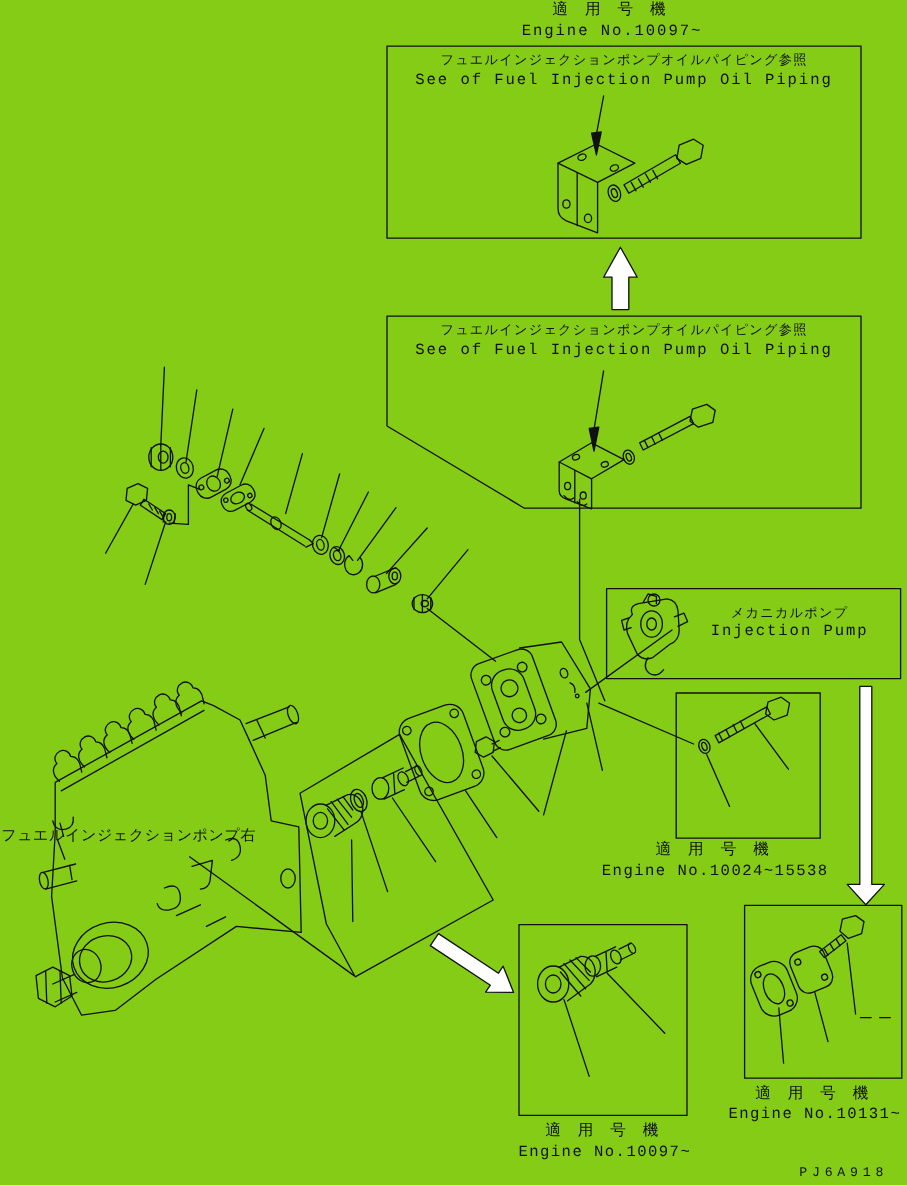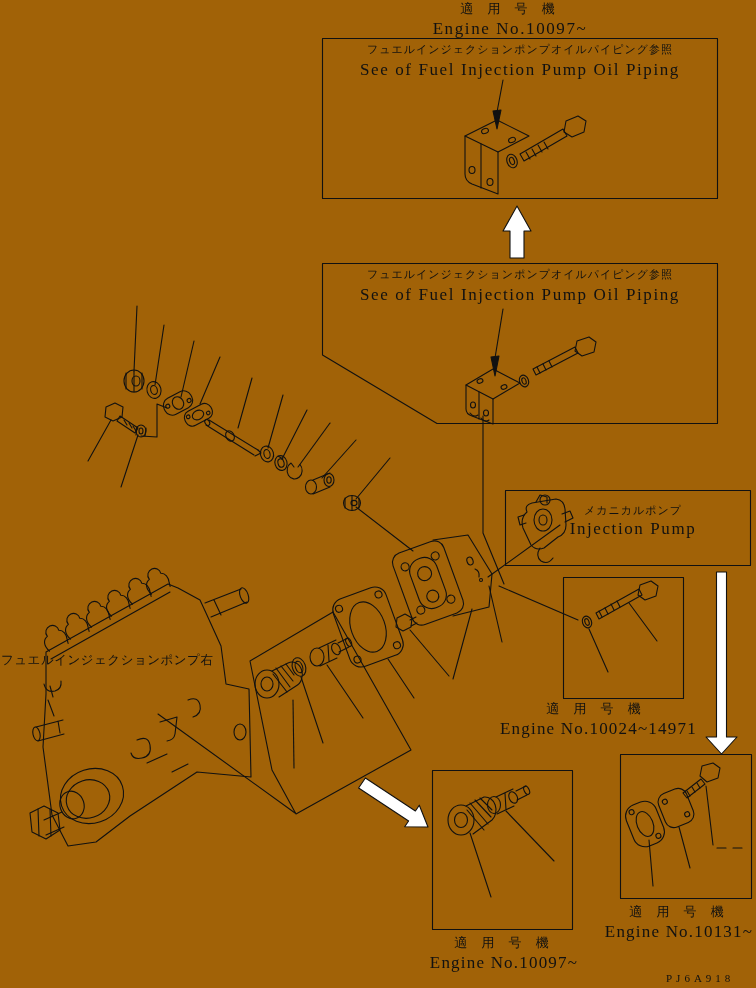--- a/index.html
+++ b/index.html
@@ -1,24 +1,24 @@
 <!DOCTYPE html>
 <html><head>
 <meta charset="utf-8">
 <style>
   html,body{margin:0;padding:0;background:#fff;}
-  .page{position:relative;width:756px;height:988px;background:#a16207;overflow:hidden;color:#111;}
+  .page{position:relative;width:756px;height:988px;background:#84cc16;overflow:hidden;color:#111;}
   .page svg{position:absolute;left:0;top:0;}
   .lbl{position:absolute;white-space:nowrap;line-height:1.3;color:#111;}
   .jp{font-family:"DejaVu Sans","Liberation Sans",sans-serif;font-size:11px;letter-spacing:1px;}
-  .jp-sm{font-family:"DejaVu Sans","Liberation Sans",sans-serif;font-size:12.5px;letter-spacing:0.5px;}
+  .jp-sm{font-family:"DejaVu Sans","Liberation Sans",sans-serif;font-size:12.5px;letter-spacing:0.5px;margin-top:36px;}
   .jp-spread{font-family:"DejaVu Sans","Liberation Sans",sans-serif;font-size:13px;letter-spacing:5px;}
-  .en{font-family:Liberation Serif, serif;font-size:17px;letter-spacing:1.6px;}
+  .en{font-family:Liberation Mono, monospace;font-size:13px;letter-spacing:1.6px;}
   .center{text-align:center;}
-  .code{font-family:Liberation Serif, serif;font-size:11px;letter-spacing:4px;}
+  .code{font-family:Liberation Mono, monospace;font-size:11px;letter-spacing:4px;}
 </style>
 </head>
 <body>
 
 <div class="page">
 
 <svg width="756" height="988" viewBox="0 0 756 988">
   <g stroke="#111" fill="none" stroke-width="1.1" stroke-linecap="round" stroke-linejoin="round">
 
     <rect x="322.5" y="38.5" width="395" height="160"></rect>
@@ -331,32 +331,32 @@
 <div class="lbl center" style="left:323px;top:43px;width:394px;">
   <div class="jp">フュエルインジェクションポンプオイルパイピング参照</div>
   <div class="en" style="margin-top:2px;">See of Fuel Injection Pump Oil Piping</div>
 </div>
 
 <div class="lbl center" style="left:323px;top:268px;width:394px;">
   <div class="jp">フュエルインジェクションポンプオイルパイピング参照</div>
   <div class="en" style="margin-top:2px;">See of Fuel Injection Pump Oil Piping</div>
 </div>
 
-<div class="lbl center" style="left:535px;top:504px;width:196px;">
+<div class="lbl center" style="left:560px;top:504px;width:196px;">
   <div class="jp">メカニカルポンプ</div>
   <div class="en">Injection Pump</div>
 </div>
 
 <div class="lbl" style="left:1px;top:652px;">
   <div class="jp-sm">フュエルインジェクションポンプ右</div>
 </div>
 
 <div class="lbl center" style="left:500px;top:701px;width:192px;">
   <div class="jp-spread">適 用 号 機</div>
-  <div class="en" style="letter-spacing:1.2px;">Engine No.10024~14971</div>
+  <div class="en" style="letter-spacing:1.2px;">Engine No.10024~15538</div>
 </div>
 
 <div class="lbl center" style="left:604px;top:904px;width:150px;">
   <div class="jp-spread">適 用 号 機</div>
   <div class="en" style="letter-spacing:1.2px;">Engine No.10131~</div>
 </div>
 
 <div class="lbl center" style="left:428px;top:935px;width:152px;">
   <div class="jp-spread">適 用 号 機</div>
   <div class="en" style="letter-spacing:1.2px;">Engine No.10097~</div>

